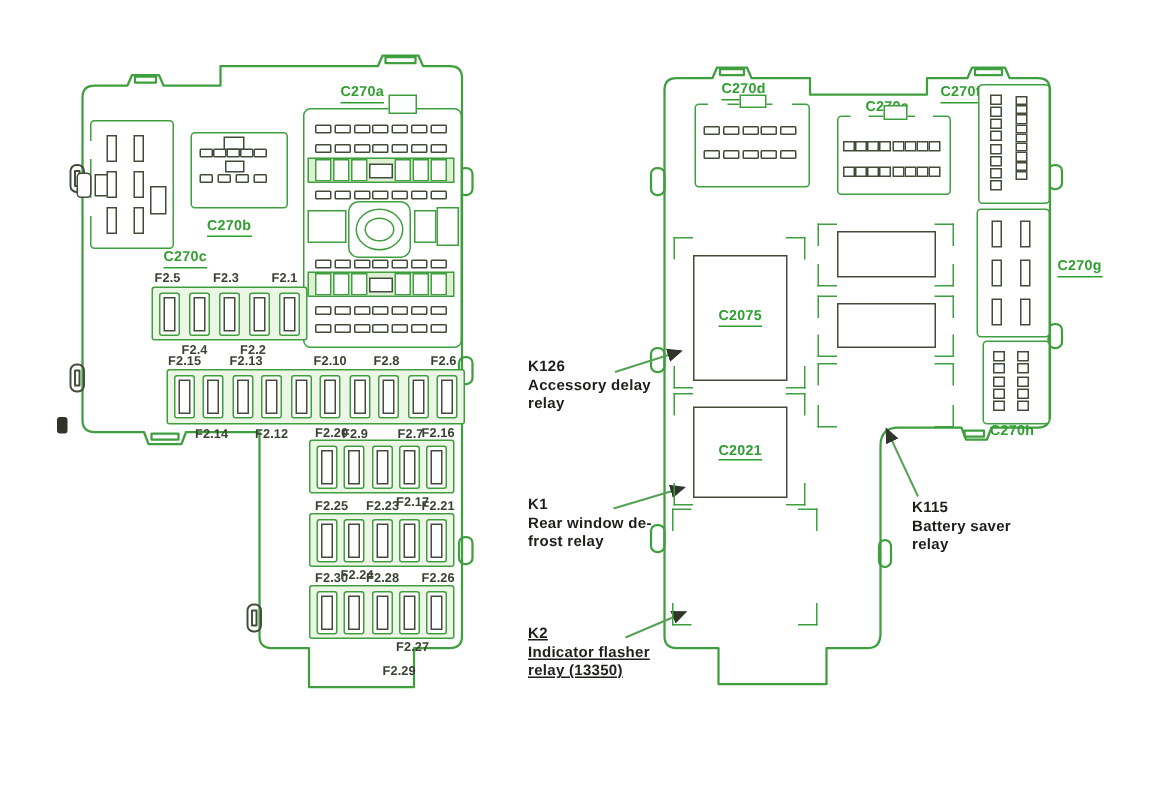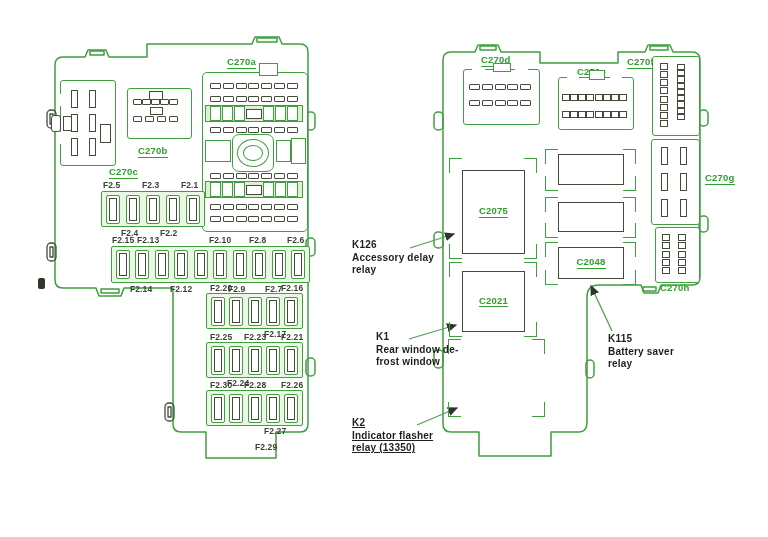--- a/index.html
+++ b/index.html
@@ -230,21 +230,21 @@
       <i class="fuse"></i>
       <i class="fuse"></i>
       <i class="fuse"></i>
       <i class="fuse"></i>
       <i class="fuse"></i>
     </div>
   <span class="abs flabel" style="left:121px;top:229px;">F2.4</span>
   <span class="abs flabel" style="left:160px;top:229px;">F2.2</span>
 
   <span class="abs flabel" style="left:112px;top:236px;">F2.15</span>
-  <span class="abs flabel" style="left:137px;top:236px;">F2.13</span>
+  <span class="abs flabel" style="left:153px;top:236px;">F2.13</span>
   <span class="abs flabel" style="left:209px;top:236px;">F2.10</span>
   <span class="abs flabel" style="left:249px;top:236px;">F2.8</span>
   <span class="abs flabel" style="left:287px;top:236px;">F2.6</span>
   <div class="abs fuserow" style="left:111px;top:246px;width:199px;height:37px;">
       <i class="fuse"></i>
       <i class="fuse"></i>
       <i class="fuse"></i>
       <i class="fuse"></i>
       <i class="fuse"></i>
       <i class="fuse"></i>
@@ -424,33 +424,30 @@
   <div class="abs brk br" style="left:623px;top:270px;"></div>
 
   <div class="abs relay" style="left:462px;top:170px;width:61px;height:82px;">
     <span class="glabel">C2075</span>
   </div>
   <div class="abs relay" style="left:462px;top:271px;width:61px;height:59px;">
     <span class="glabel">C2021</span>
   </div>
   <div class="abs relay" style="left:558px;top:154px;width:64px;height:29px;"></div>
   <div class="abs relay" style="left:558px;top:202px;width:64px;height:28px;"></div>
-  <div class="abs relay" style="left:558px;top:247px;width:64px;height:30px;">
-    <span class="glabel">C2048</span>
-  </div>
 
   <div class="abs ann" style="left:352px;top:239px;">
     <div>K126</div>
     <div>Accessory delay</div>
     <div>relay</div>
   </div>
-  <div class="abs ann" style="left:352px;top:331px;margin-left:24px;">
+  <div class="abs ann" style="left:352px;top:331px;">
     <div>K1</div>
     <div>Rear window de-</div>
-    <div>frost window</div>
+    <div>frost relay</div>
   </div>
   <div class="abs ann" style="left:352px;top:417px;text-decoration:underline;">
     <div>K2</div>
     <div>Indicator flasher</div>
     <div>relay (13350)</div>
   </div>
   <div class="abs ann" style="left:608px;top:333px;">
     <div>K115</div>
     <div>Battery saver</div>
     <div>relay</div>

